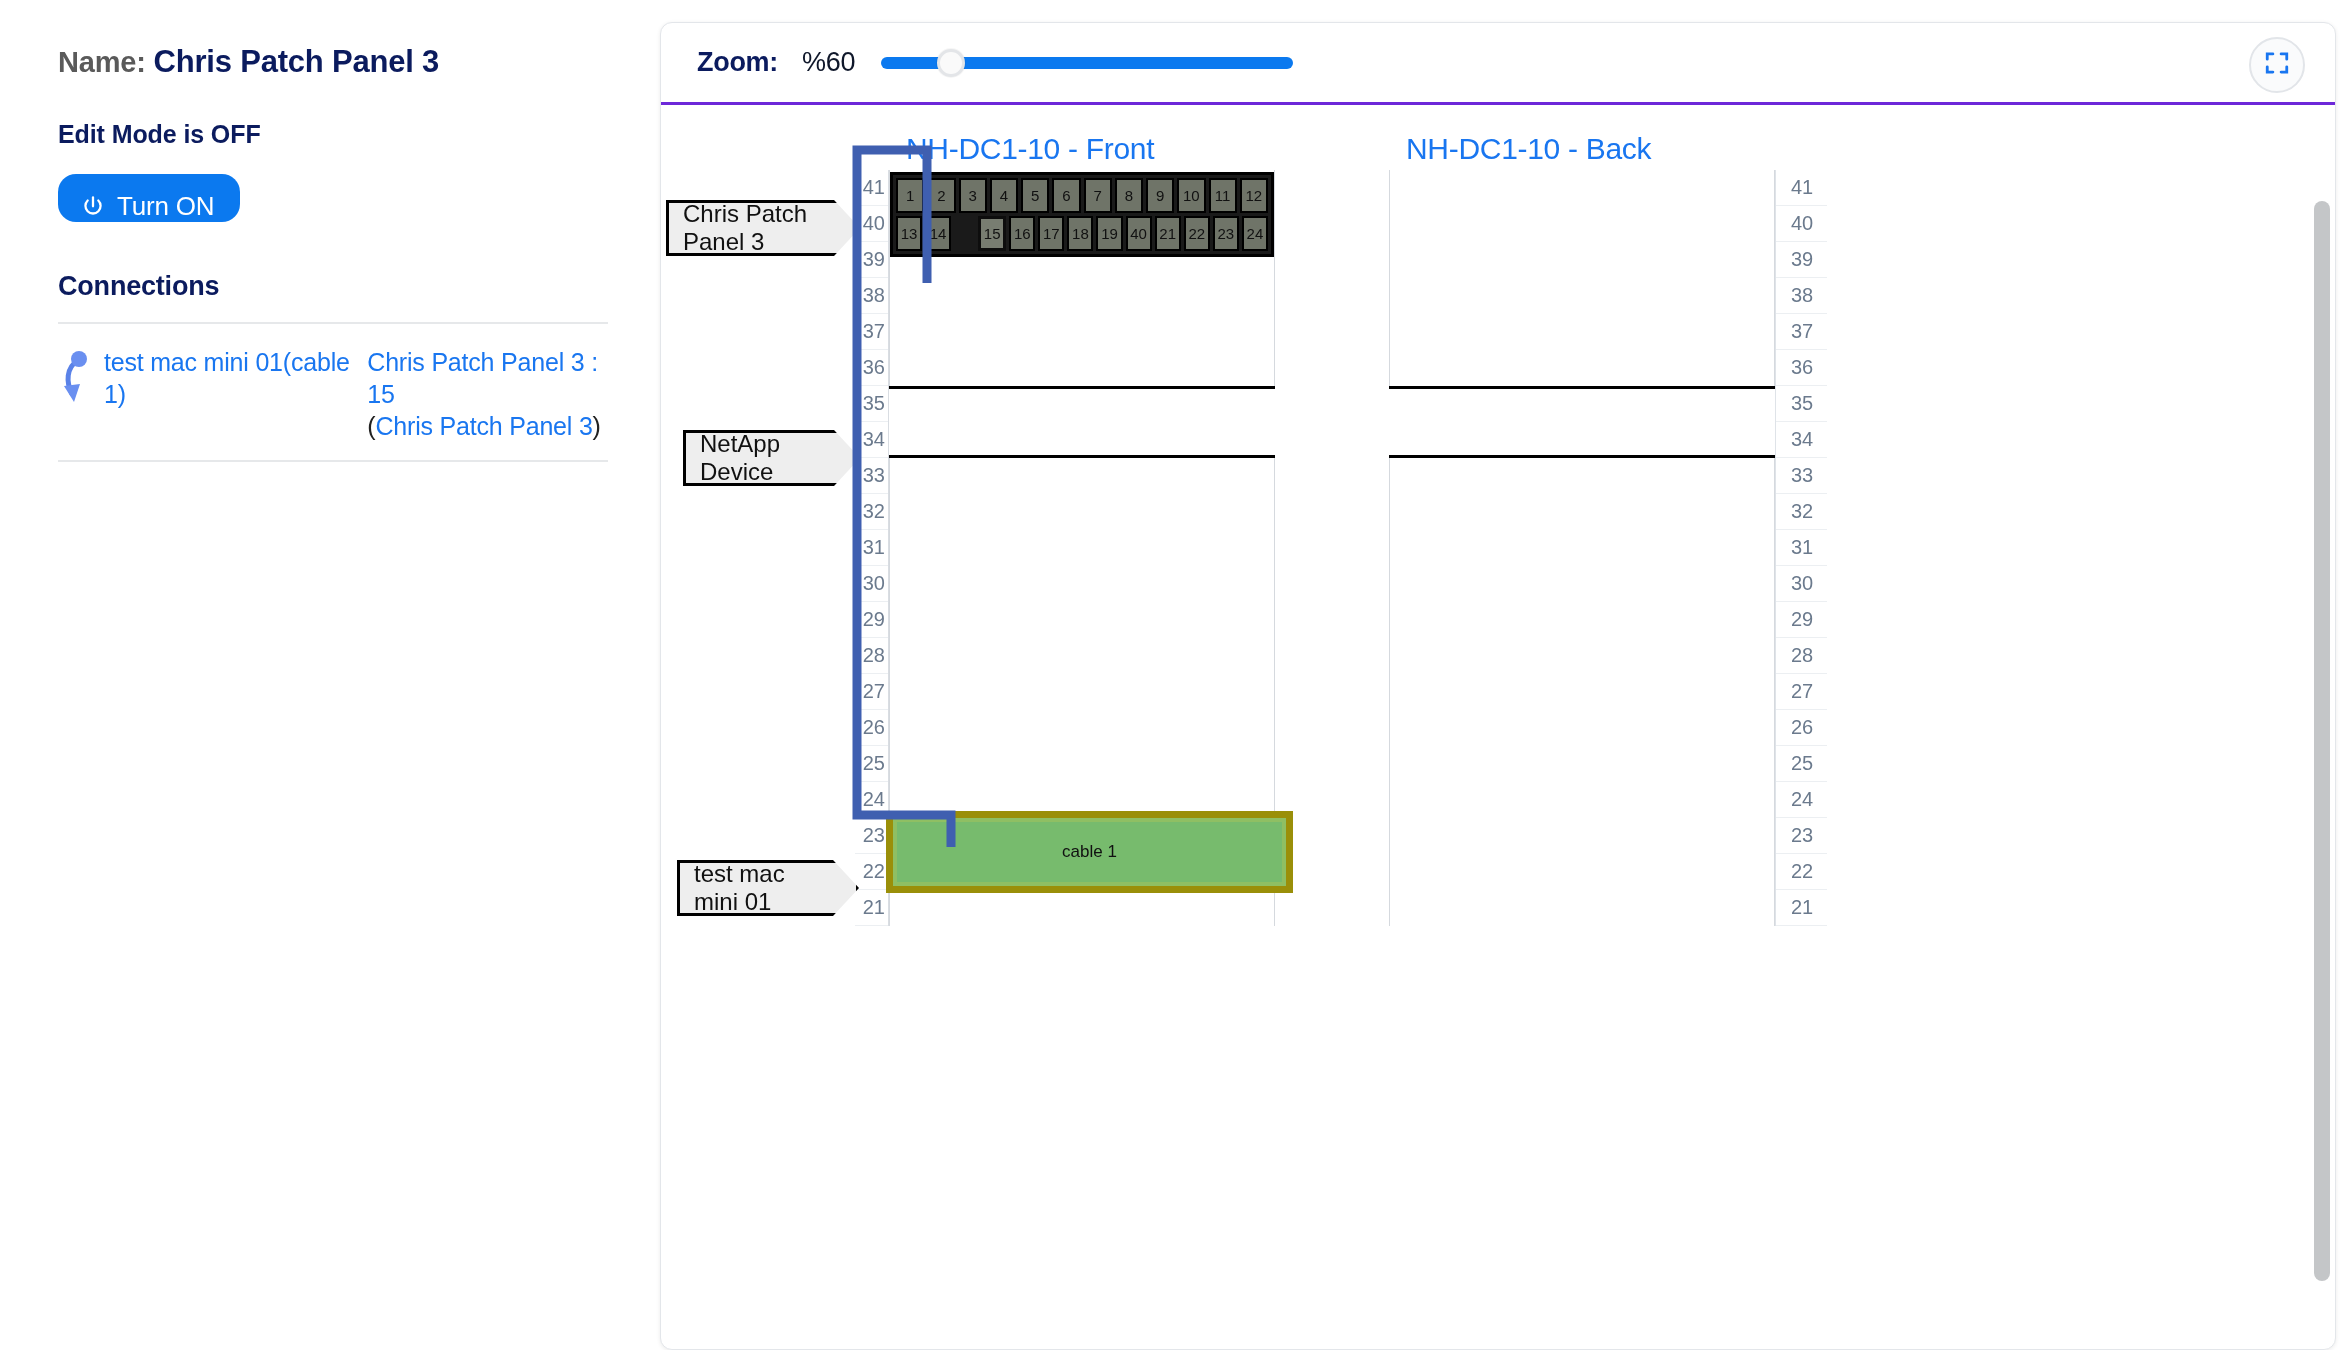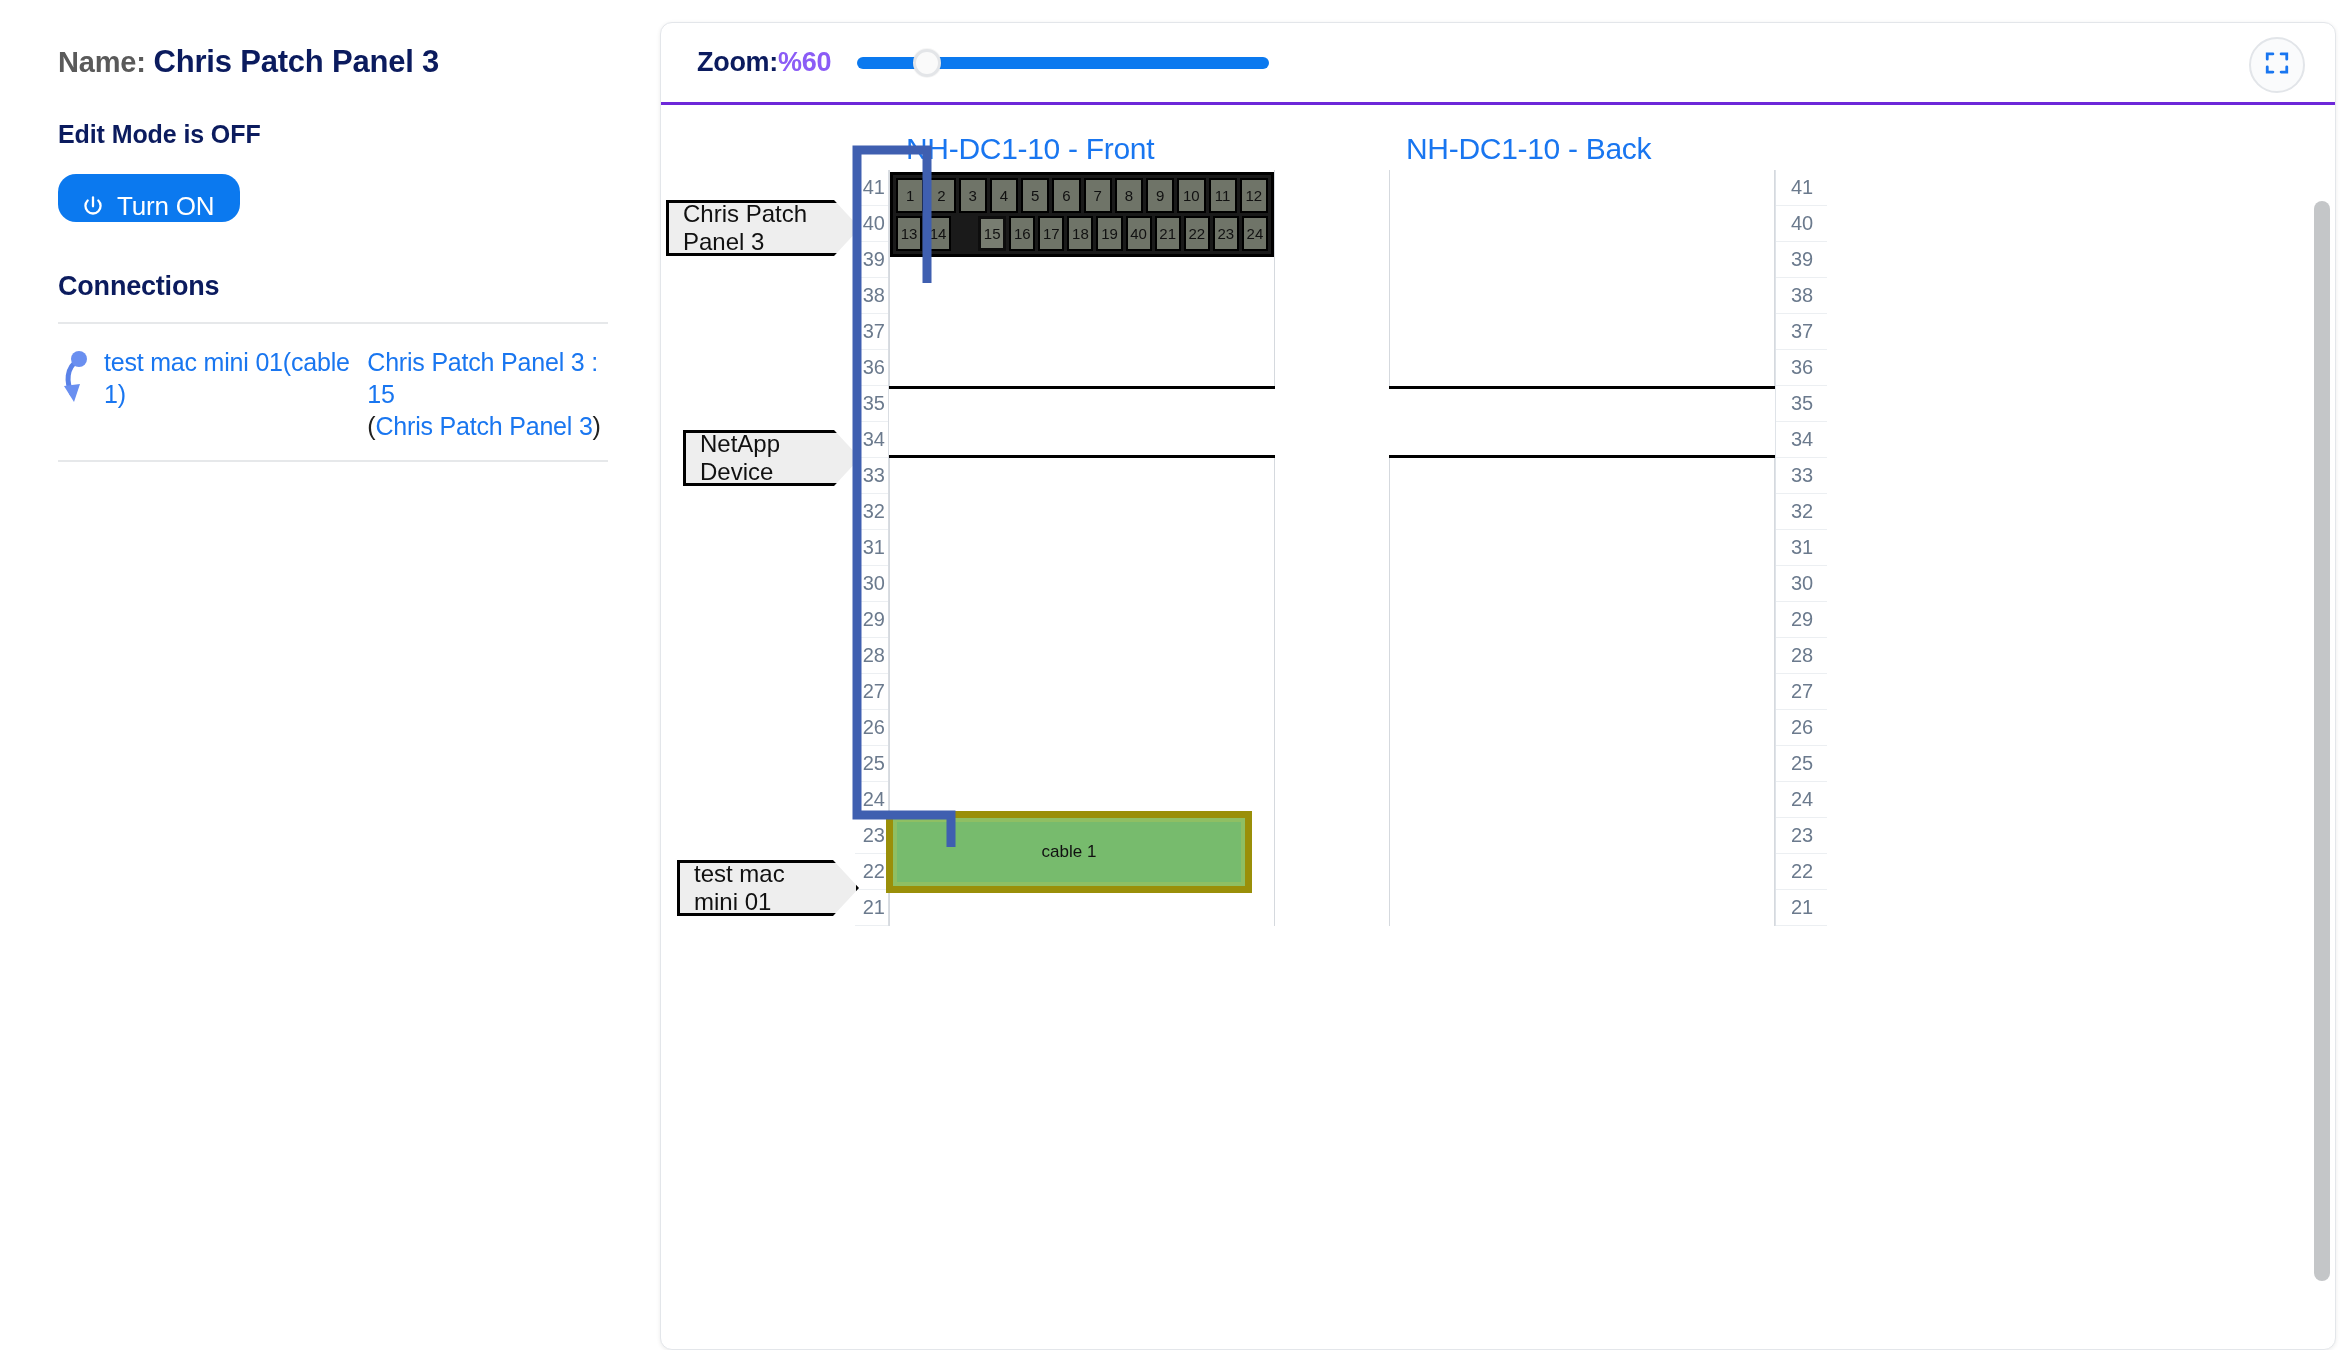--- a/index.html
+++ b/index.html
@@ -64,21 +64,21 @@
     border-radius: 12px;
     box-shadow: 0 1px 4px rgba(0,0,0,0.08);
     overflow: hidden;
   }
   .toolbar {
     height: 82px; display: flex; align-items: center;
     padding: 0 36px; border-bottom: 3px solid #6d28d9;
     position: relative;
   }
   .zoom-label { font-size: 27px; font-weight: 700; color: #0b1b5e; letter-spacing: -0.3px; }
-  .zoom-value { font-size: 27px; font-weight: 700; color: #8b5cf6; margin-left: 0; letter-spacing: -0.3px; }
+  .zoom-value { font-size: 27px; font-weight: 400; color: #0f172a; margin-left: 24px; letter-spacing: -0.3px; }
   .slider-wrap { position: relative; margin-left: 26px; width: 412px; height: 28px; display: flex; align-items: center; }
   .slider-track { position: absolute; left: 0; right: 0; height: 12px; background: #0b79ef; border-radius: 7px; }
   .slider-thumb {
     position: absolute; left: 17%; transform: translateX(-50%);
     width: 28px; height: 28px; border-radius: 50%;
     background: #fafafa; border: 3px solid #e3e5e8;
     box-shadow: 0 0 0 1px rgba(0,0,0,0.04);
     cursor: pointer;
   }
   .fs-btn {
@@ -297,21 +297,21 @@
               <div class="port">40</div>
               <div class="port">21</div>
               <div class="port">22</div>
               <div class="port">23</div>
               <div class="port">24</div>
             </div>
         </div>
 
         <div class="device blank" style="left:0px; top:216px; width:386px; height:72px;"></div>
 
-        <div class="greendev" id="greenDev" style="left:4px; top:648px; width:352px; height:68px;">
+        <div class="greendev" id="greenDev" style="left:4px; top:648px; width:393px; height:68px;">
           <span>cable 1</span>
         </div>
       </div>
 
       <div class="rack back" id="rackBack" style="left:728px; width:386px;">
         <div class="ruler" id="rulerBack" style="height: 756px;">
             <div class="ru">41</div>
             <div class="ru">40</div>
             <div class="ru">39</div>
             <div class="ru">38</div>

